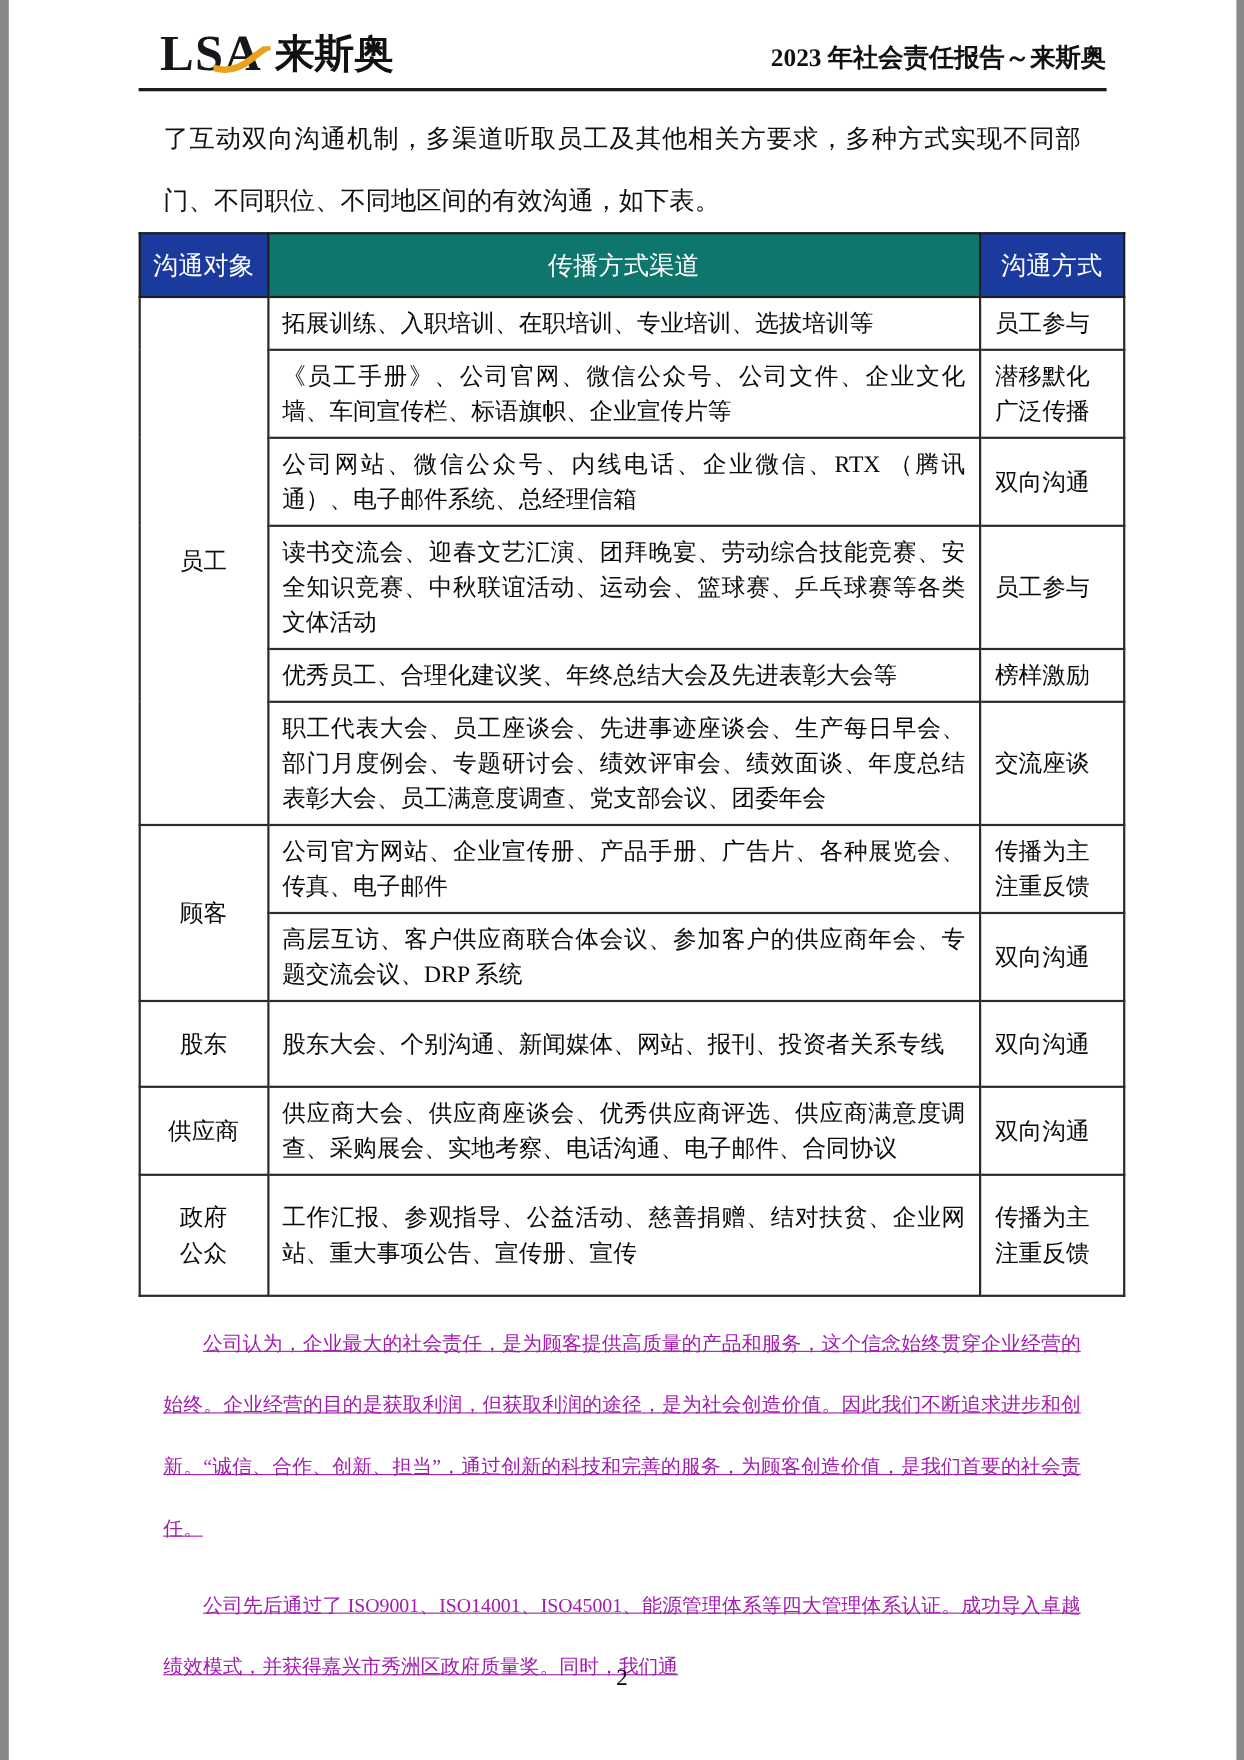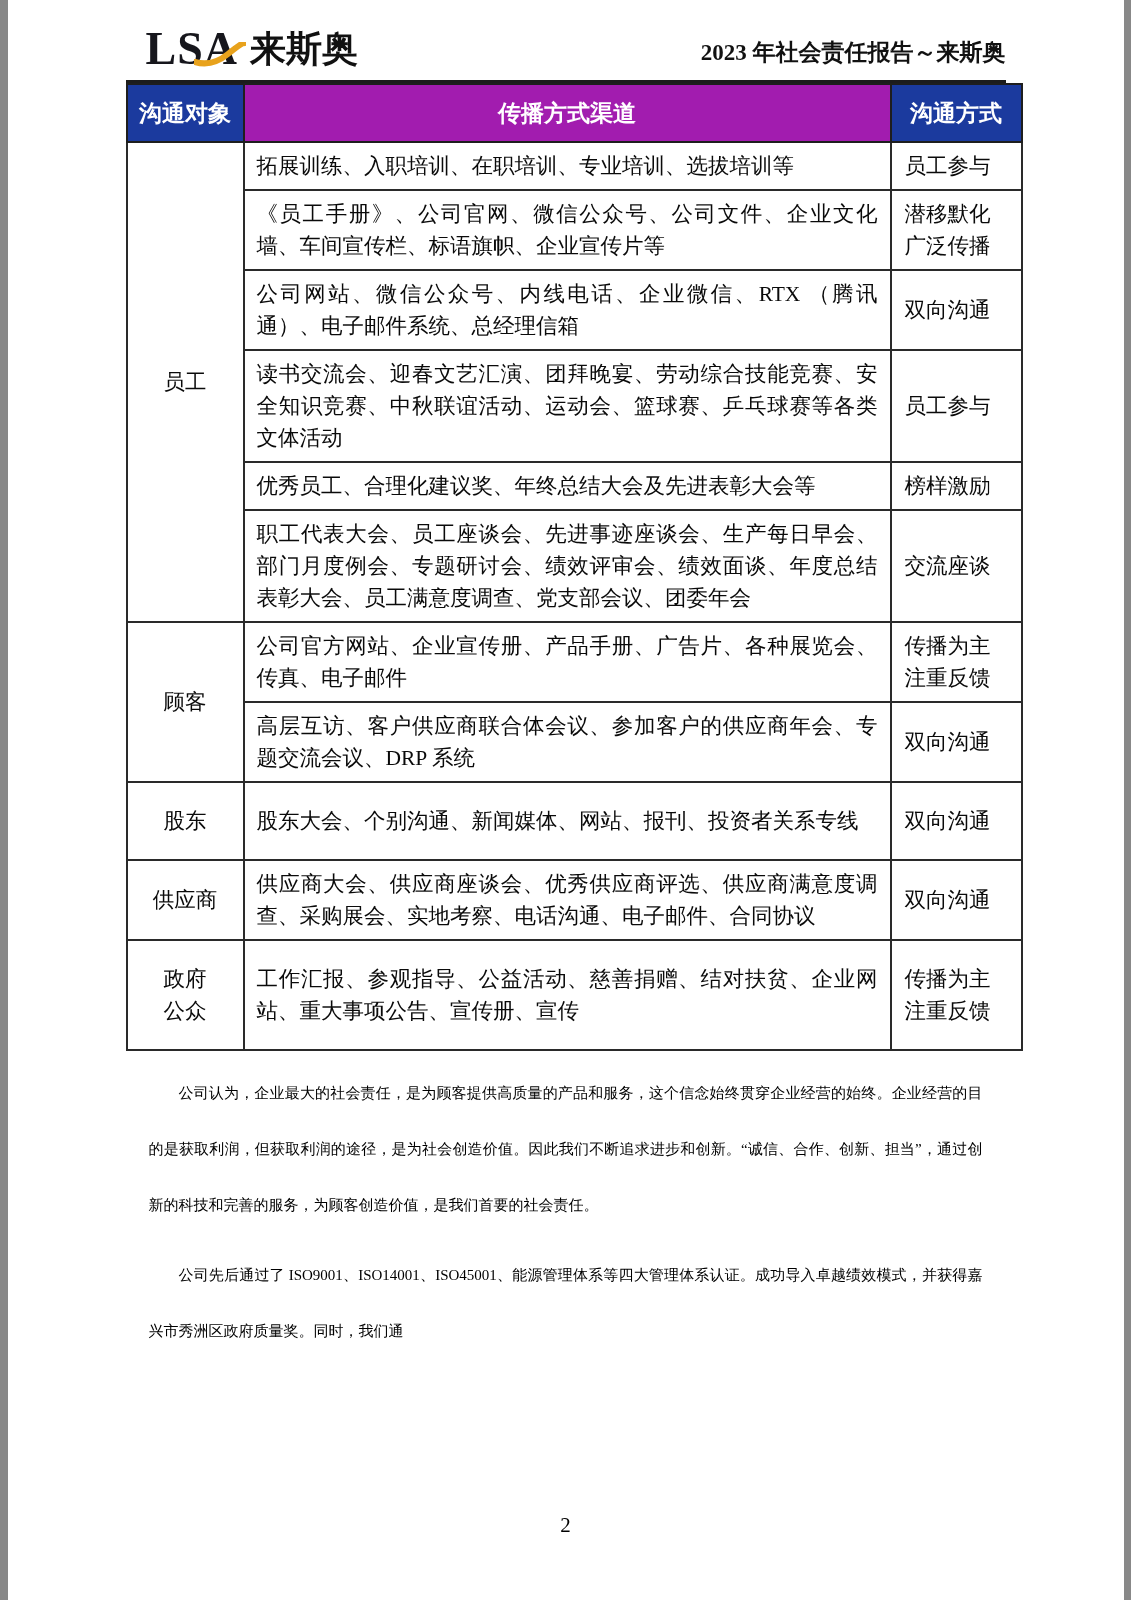--- a/index.html
+++ b/index.html
@@ -38,40 +38,40 @@
     font-size:27px; font-weight:bold; color:#000;
   }
   table.comm-table {
     border-collapse:collapse; table-layout:fixed;
     margin-left:118px; width:895px;
   }
   .comm-table col.c1 { width:117px; }
   .comm-table col.c2 { width:647px; }
   .comm-table col.c3 { width:131px; }
   .comm-table th {
-    color:#ffffff; font-weight:bold; font-size:23px;
+    color:#ffffff; font-weight:normal; font-size:23px;
     height:58px; text-align:center; vertical-align:middle;
     border:2px solid #1e1e1e;
   }
   .comm-table td {
     border:2px solid #2a2a2a; font-size:21.5px; line-height:32px;
     padding:7px 12px; vertical-align:middle; color:#0a0a0a;
   }
   .comm-table td.col-target { text-align:center; padding:22px 4px; }
   .comm-table td.col-channel { text-align:justify; }
   .comm-table td.col-method { text-align:left; padding-left:13px; padding-right:20px; }
   
   .section-heading {
     margin:28px 141px 0 141px;
     font-family:"Liberation Sans","DejaVu Sans",sans-serif;
     font-size:24.5px; font-weight:bold; text-indent:2em; color:#000;
   }
   .body-para {
     margin:14px 141px 0 141px;
-    font-size:15px; line-height:56px; text-align:justify; text-indent:2em; color:#000000;
+    font-size:18px; line-height:56px; text-align:justify; text-indent:2em; color:#a21caf;text-decoration:underline;
   }
   
   .page-number {
     position:absolute; left:0; bottom:62px; width:100%;
     text-align:center; font-size:21px; color:#000;
   }
 </style>
 </head>
 <body>
 
@@ -83,32 +83,33 @@
         <span class="logo-lsa">LSA</span>
         <svg class="logo-swoosh" viewBox="0 0 52 26">
           <path d="M1,20 Q18,25 34,12 T51,1" fill="none" stroke="#E8A21C" stroke-width="6" stroke-linecap="round"></path>
         </svg>
       </span>
       <span class="logo-cn">来斯奥</span>
     </div>
     <div class="report-title">2023 年社会责任报告～来斯奥</div>
   </div>
 
+  <p class="intro">了互动双向沟通机制，多渠道听取员工及其他相关方要求，多种方式实现不同部门、不同职位、不同地区间的有效沟通，如下表。</p>
 
 
   <table class="comm-table">
     <colgroup>
         <col class="c1">
         <col class="c2">
         <col class="c3">
       </colgroup>
     <thead>
       <tr>
         <th style="background: rgb(27, 58, 158);">沟通对象</th>
-        <th style="background: #a21caf; text-align: center;">传播方式渠道</th>
+        <th style="background: #0f766e; text-align: center;">传播方式渠道</th>
         <th style="background: rgb(27, 58, 158);">沟通方式</th>
       </tr>
     </thead>
     <tbody>
         <tr>
           <td class="col-target" rowspan="6">
             <div>员工</div>
           </td>
           <td class="col-channel">拓展训练、入职培训、在职培训、专业培训、选拔培训等</td>
           <td class="col-method">

